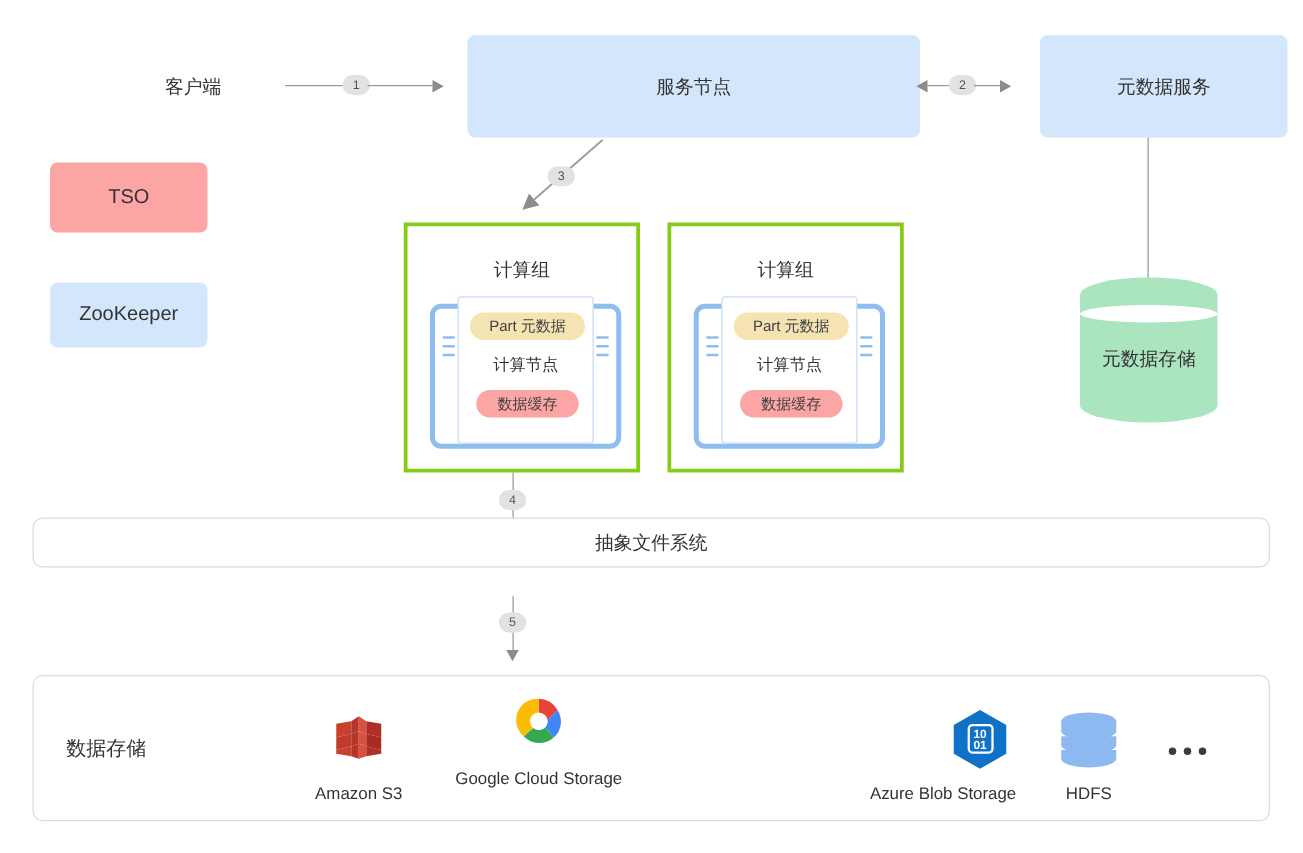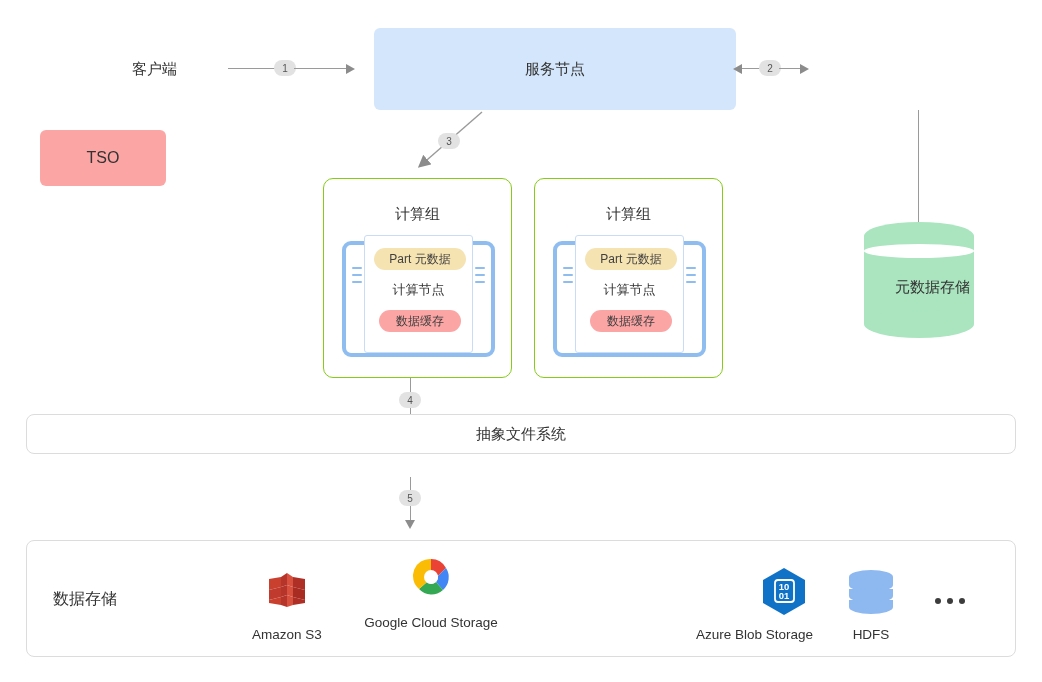--- a/index.html
+++ b/index.html
@@ -50,22 +50,22 @@
     box-sizing: border-box;
     background: #ffffff;
     border: 1px solid #dcdcdc;
     border-radius: 8px;
   }
 
   
   .cgroup {
     box-sizing: border-box;
     background: #ffffff;
-    border: 1px solid #84cc16;
-    border-radius: 10px;
+    border: 3px solid #84cc16;
+    border-radius: 0;
   }
   .cgroup-title {
     position: absolute;
     left: 0; right: 0;
     top: 26px;
     text-align: center;
     font-size: 15px;
     color: #333333;
   }
 
@@ -147,21 +147,21 @@
     background: #e2e2e2;
     color: #555555;
     border-radius: 9px;
     font-size: 10px;
     display: flex;
     align-items: center;
     justify-content: center;
   }
 
   
-  .cyl { position: absolute; padding-left: 27px; }
+  .cyl { position: absolute; }
   .cyl-body {
     position: absolute;
     left: 0;
     background: #aae5bf;
   }
   .cyl-top {
     position: absolute;
     left: 0;
     background: #aae5bf;
     border-radius: 50%;
@@ -232,27 +232,33 @@
   <div class="abs box box-blue center-box-text label" style="left:362px; top:28px; width:362px; height:82px;">
     <span>服务节点</span>
   </div>
 
   <div class="arrow-head ah-left" style="left:733px; top:63.5px;"></div>
   <div class="line-h abs" style="left:742px; top:68px; width:19px;"></div>
   <div class="badge" style="left:759px; top:60px; width:22px; height:16px;">2</div>
   <div class="line-h abs" style="left:779px; top:68px; width:21px;"></div>
   <div class="arrow-head ah-right" style="left:800px; top:63.5px;"></div>
 
+  <div class="abs box box-blue center-box-text label" style="left:820px; top:28px; width:198px; height:82px;">
+    <span>元数据服务</span>
+  </div>
 
   <div class="line-v abs" style="left:918px; top:110px; height:122px;"></div>
 
   <div class="abs box box-yellow center-box-text label" style="left:28px; top:130px; width:126px; height:56px; font-size:16px;">
     <span>TSO</span>
   </div>
 
+  <div class="abs box box-blue center-box-text label" style="left:28px; top:226px; width:126px; height:52px; font-size:16px;">
+    <span>ZooKeeper</span>
+  </div>
 
   <svg class="abs" style="left:400px; top:108px;" width="90" height="72">
     <defs>
       <marker id="ah3" markerWidth="9" markerHeight="9" refX="7" refY="4.5" orient="auto">
         <path d="M0,0 L9,4.5 L0,9 z" fill="#8c8c8c"></path>
       </marker>
     </defs>
     <line x1="82" y1="4" x2="20" y2="58" stroke="#9a9a9a" stroke-width="1.4" marker-end="url(#ah3)"></line>
   </svg>
   <div class="badge" style="left:438px; top:133px; width:22px; height:16px;">3</div>

